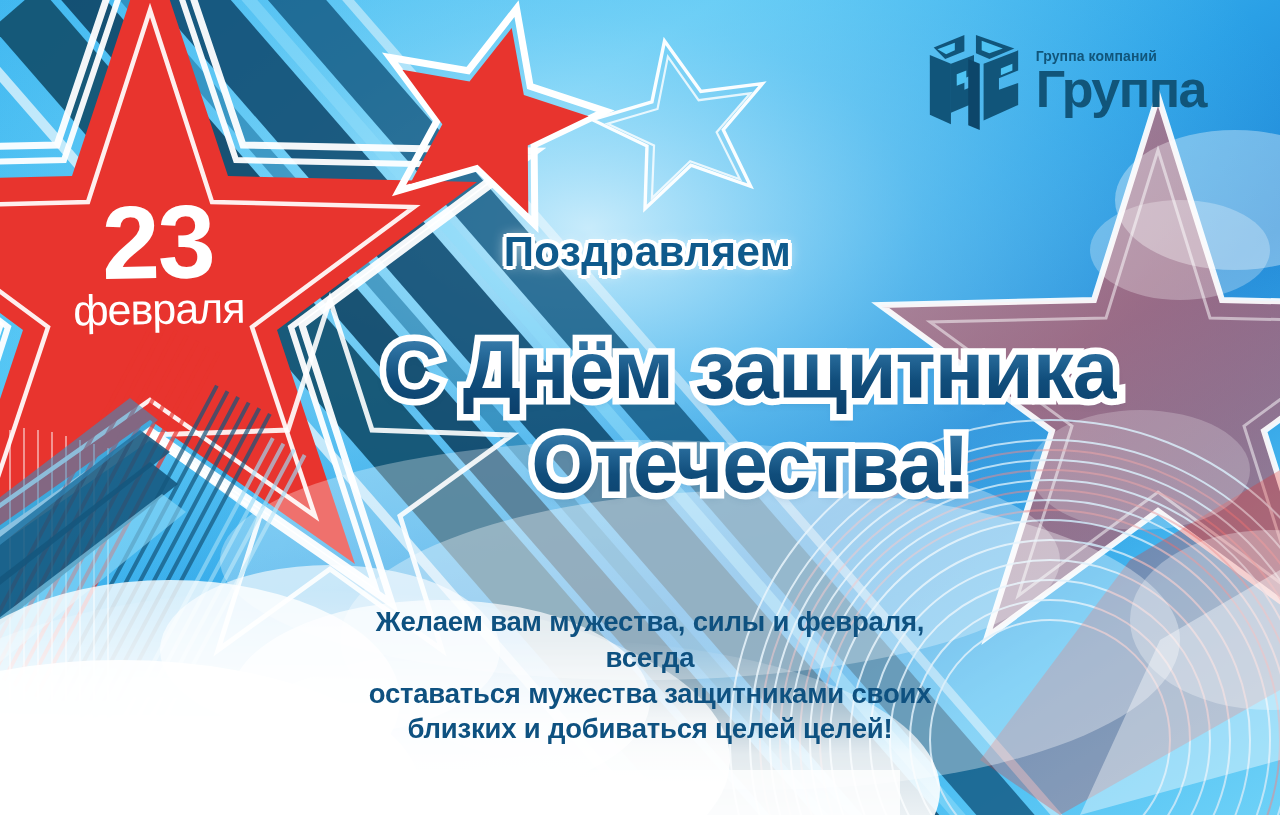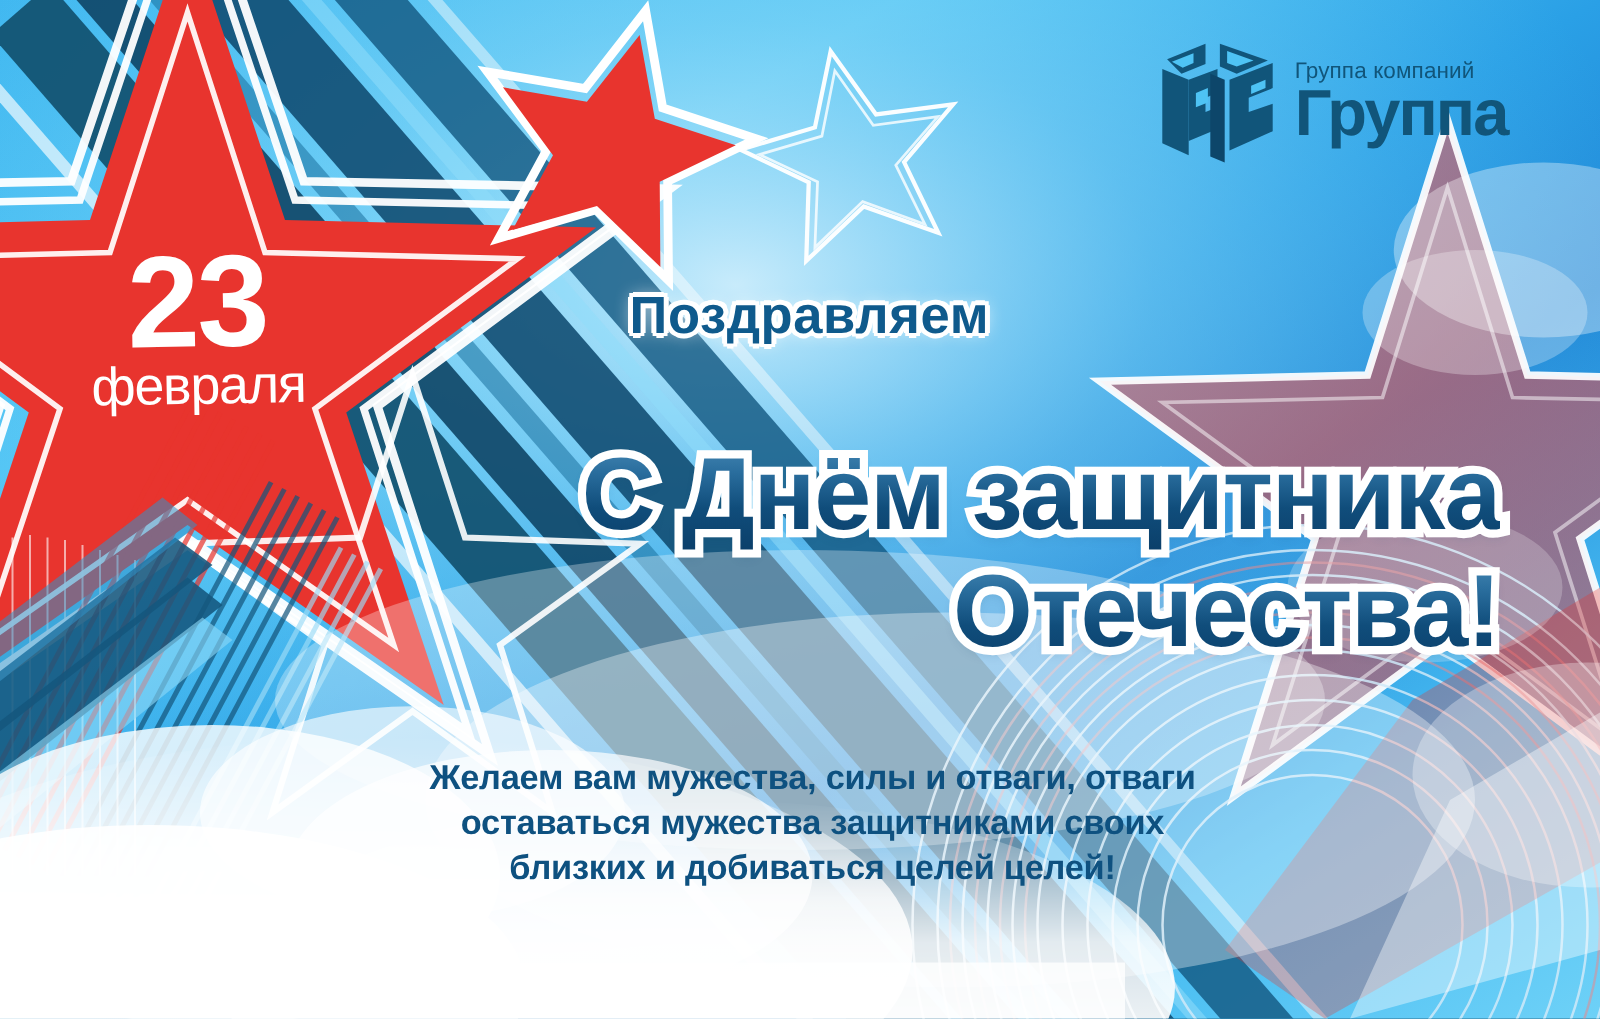--- a/index.html
+++ b/index.html
@@ -26,22 +26,22 @@
     color:#0f5a8c;
     -webkit-text-stroke:0px;
     text-shadow:
       -3px -3px 0 #ffffff, 3px -3px 0 #ffffff, -3px 3px 0 #ffffff, 3px 3px 0 #ffffff,
       -4px 0 0 #ffffff, 4px 0 0 #ffffff, 0 -4px 0 #ffffff, 0 4px 0 #ffffff,
       0 0 14px rgba(255,255,255,.95);
     z-index:40;
     margin-left:15px;
   }
   .headline{
-    position:absolute;left:300px;width:900px;top:330px;text-align:right;
-    z-index:40;pointer-events:none;margin-top:26px;
+    position:absolute;left:300px;width:900px;top:330px;text-align:center;
+    z-index:40;pointer-events:none;
   }
   .headline .hl{
     display:block;
     font-size:82px;line-height:.98;font-weight:bold;letter-spacing:-1px;
     color:#0d4e7c;
     position:relative;
   }
   .headline .hl + .hl{margin-top:14px;}
   .hl .fill{
     background:linear-gradient(180deg,#4a8cb8 0%,#2a6e9e 30%,#104d7b 62%,#0b3f6a 100%);
@@ -74,21 +74,21 @@
   }
   .datebadge .d-mon{
     display:block;font-size:43px;line-height:1;color:#ffffff;font-weight:400;
     letter-spacing:-1px;margin-top:-2px;
   }
 
   
   .logo{position:absolute;right:74px;top:32px;display:flex;align-items:center;gap:14px;z-index:60;}
   .logo-mark{width:96px;height:100px;flex:0 0 auto;}
   .logo-words{display:flex;flex-direction:column;line-height:1;}
-  .logo-sub{font-size:18px;font-weight:normal;color:#11557a;letter-spacing:.1px;margin-bottom:2px;}
+  .logo-sub{font-size:14px;font-weight:bold;color:#11557a;letter-spacing:.1px;margin-bottom:2px;}
   .logo-name{font-size:52px;font-weight:bold;color:#11557a;letter-spacing:-1.5px;margin-top:-2px;}
 </style>
 </head>
 <body>
 
 <div class="card">
 
   <svg class="layer" viewBox="0 0 1280 815" preserveAspectRatio="none">
     <defs>
       <linearGradient id="gSky" x1="0" y1="0" x2="1" y2="1">
@@ -311,18 +311,18 @@
       <span class="stroke">С Днём защитника</span>
       <span class="fill">С Днём защитника</span>
     </span>
     <span class="hl">
       <span class="stroke">Отечества!</span>
       <span class="fill">Отечества!</span>
     </span>
   </div>
 
   <div class="wish">
-    <span>Желаем вам мужества, силы и отваги, отваги</span>
+    <span>Желаем вам мужества, силы и февраля, всегда</span>
     <span>оставаться мужества защитниками своих</span>
     <span>близких и добиваться целей целей!</span>
   </div>
 
 </div>
 
 </body></html>

